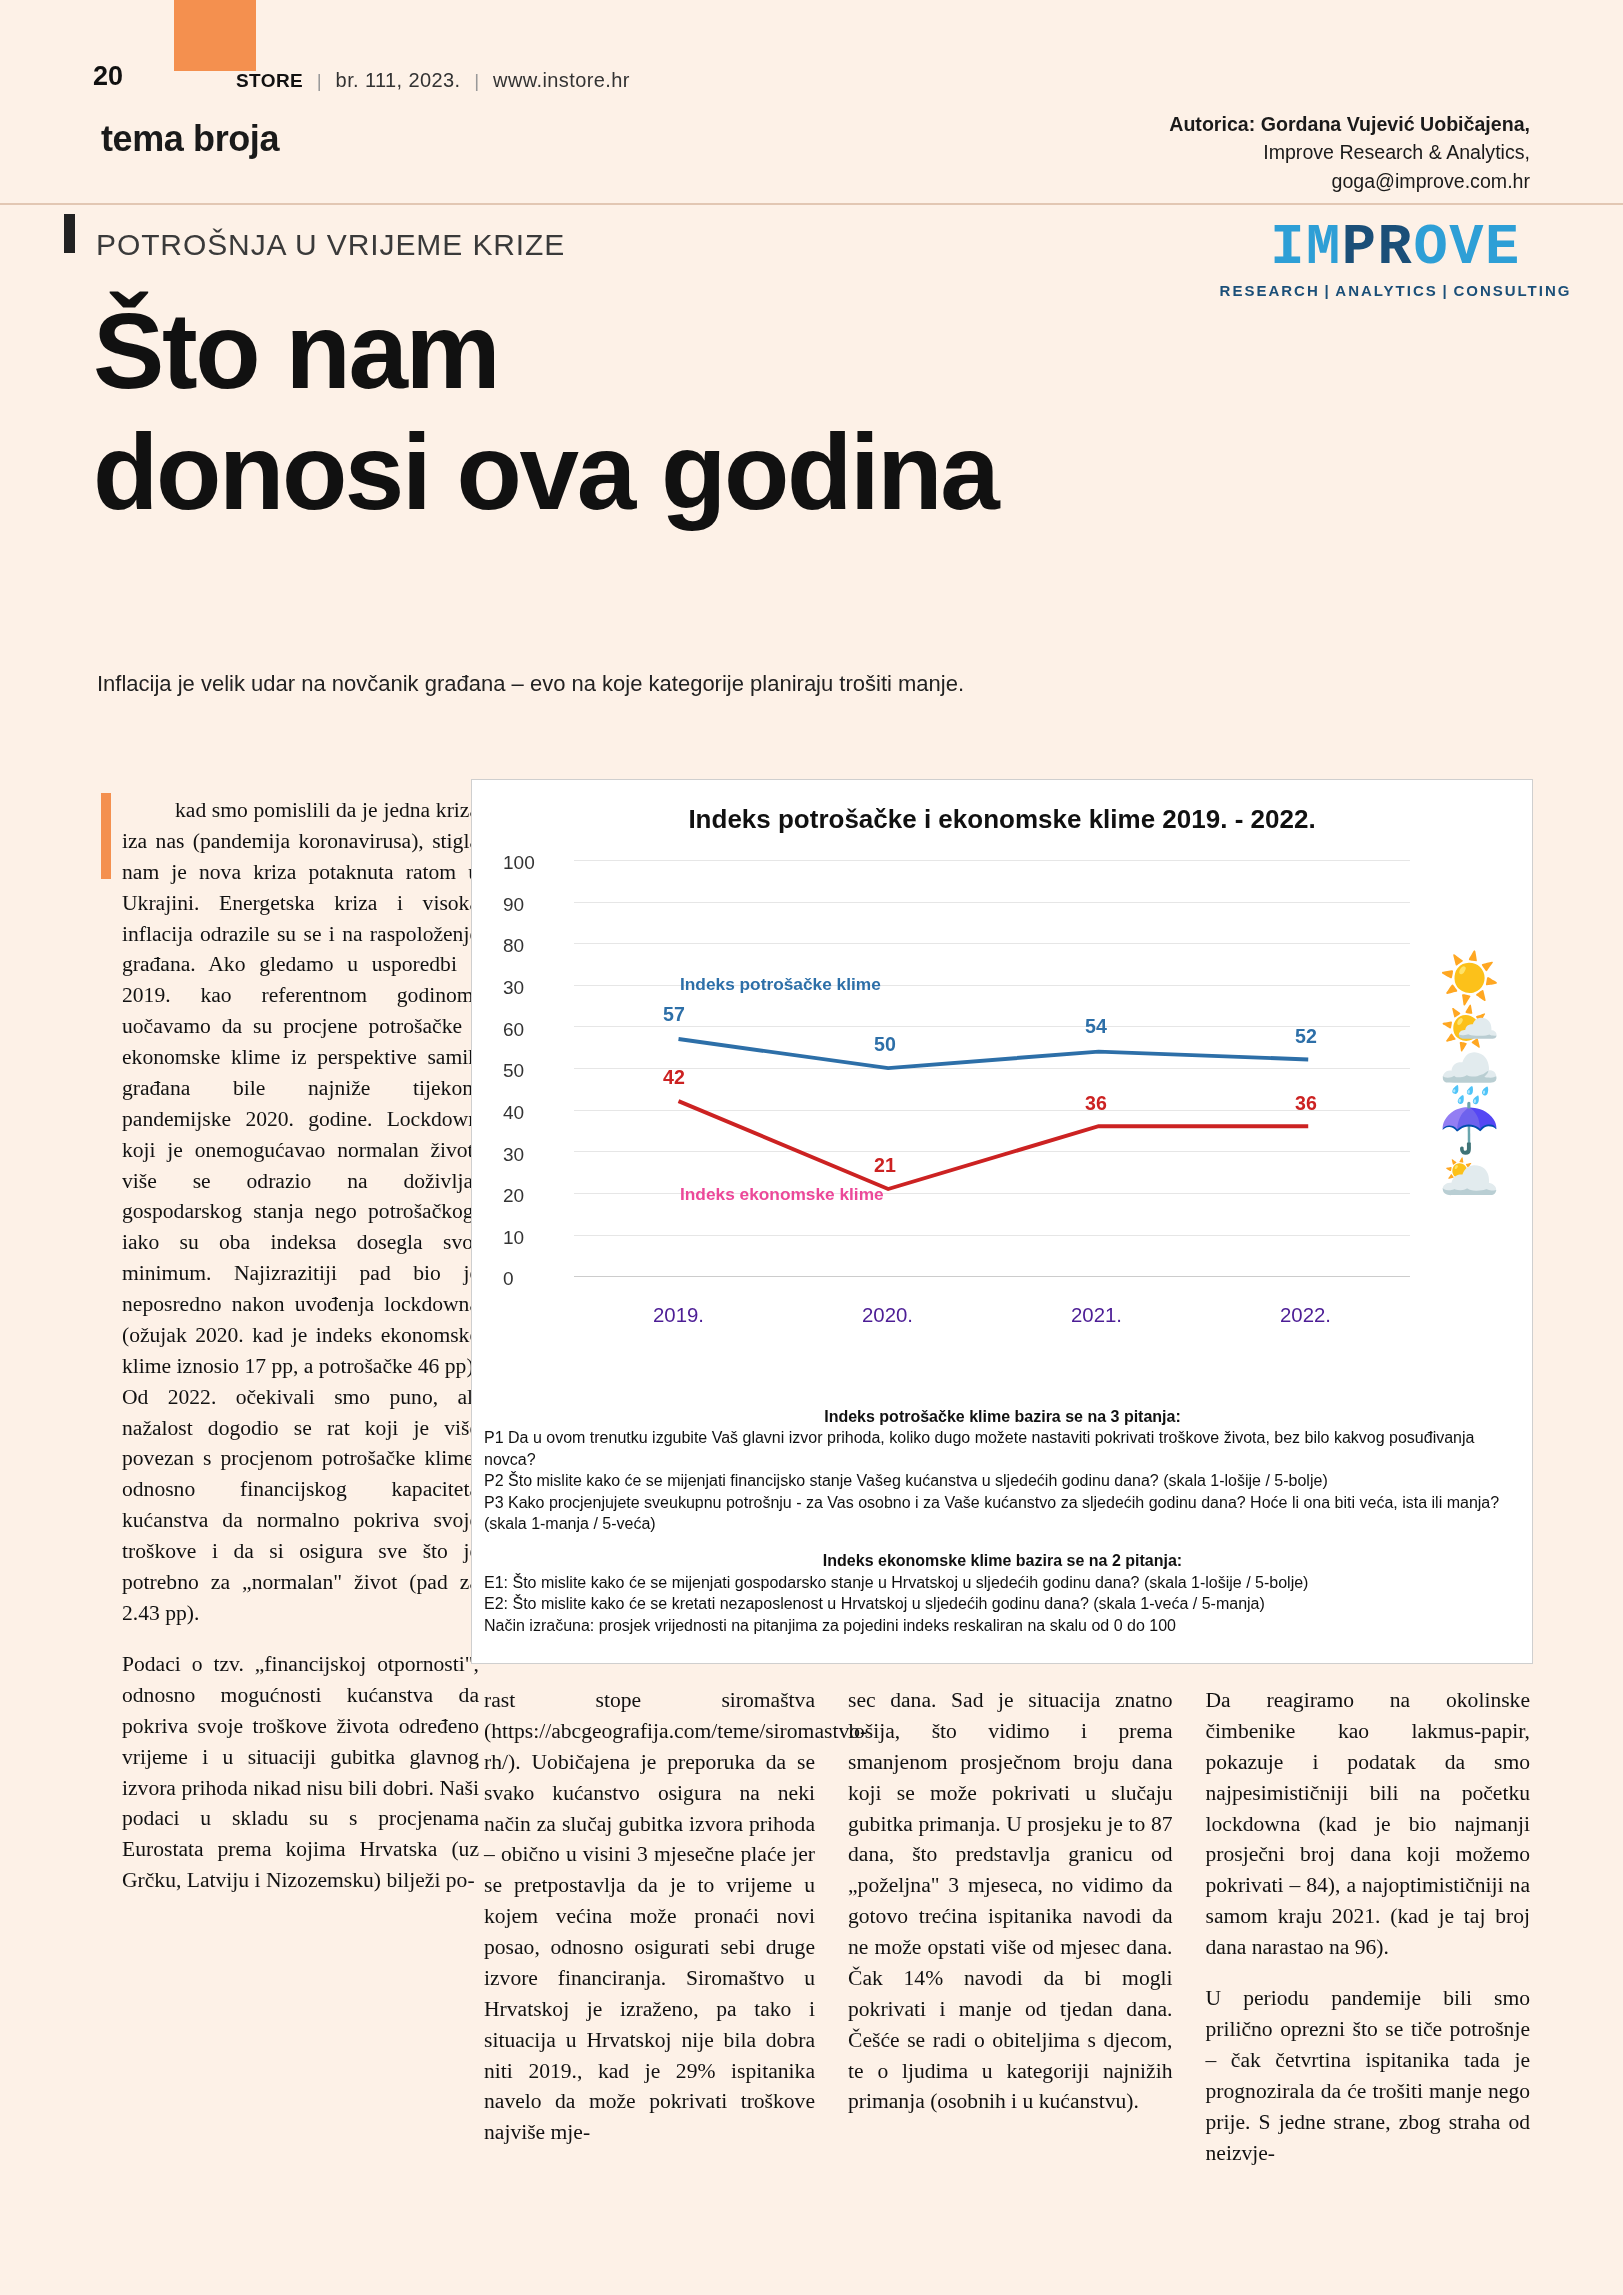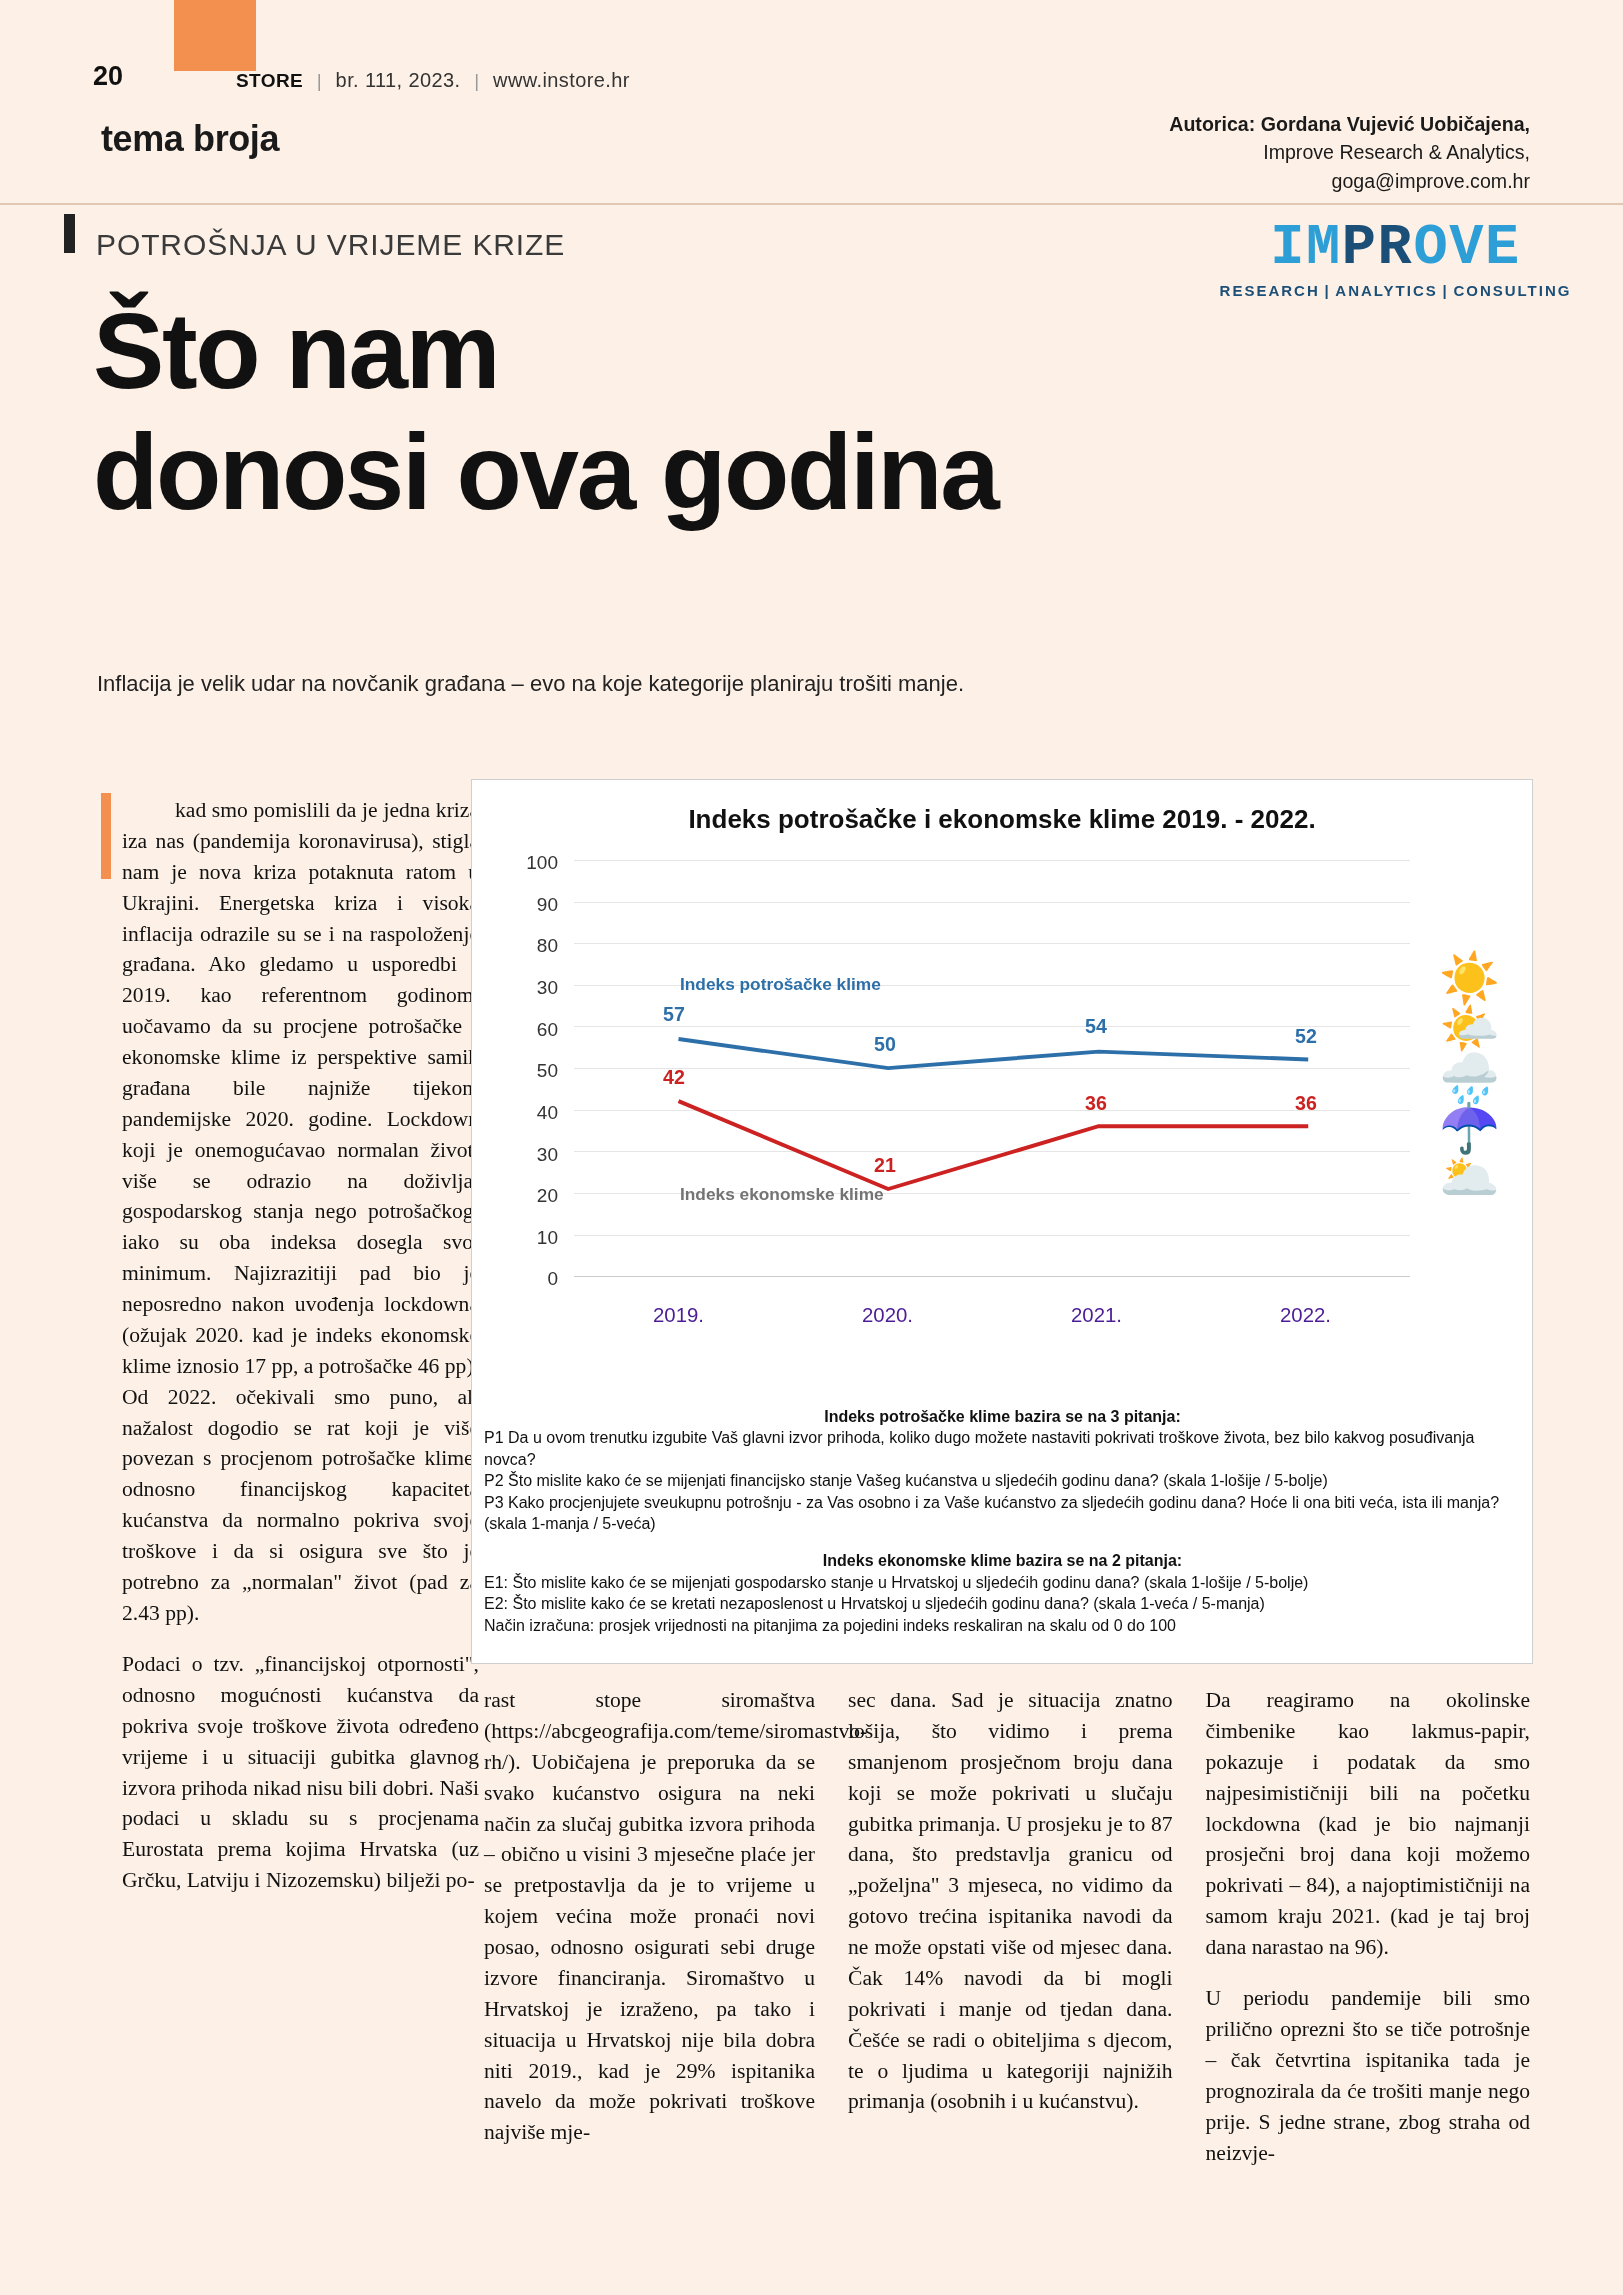--- a/index.html
+++ b/index.html
@@ -94,21 +94,21 @@
     background:#fff; border:1.6px solid #cfcfcf;
   }
   .chart-title {
     text-align:center; font-size:26px; font-weight:bold; color:#111;
     margin-top:23.6px;
   }
   .plot {
     position:relative; margin:25px 0 0 0; height:440px;
   }
   .plot .yaxis-label {
-    position:absolute; font-size:19px; color:#333; text-align:right; width:55px;
+    position:absolute; font-size:19px; color:#333; width:55px;
   }
   .gridline {
     position:absolute; left:102px; width:836px; height:0.8px; background:#e6e6e6;
   }
   .axisline {
     position:absolute; left:102px; width:836px; height:1.6px; background:#cccccc;
   }
   .xlabels {
     position:absolute; left:102px; top:444px; width:836px;
     display:flex; justify-content:flex-start;
@@ -116,21 +116,21 @@
   }
   .xlabels span { width:25%; text-align:center; }
   svg.series { position:absolute; left:0; top:0; }
   .pt-label {
     position:absolute; font-size:19.6px; font-weight:bold;
   }
   .pt-blue { color:#2d6fa8; }
   .pt-red  { color:#cc2222; }
   .series-tag { position:absolute; font-size:17.3px; font-weight:bold; }
   .tag-blue { color:#2d6fa8; }
-  .tag-red { color:#737373; }
+  .tag-red { color:#ec4899; }
   .weather {
     position:absolute; right:11px; top:94px; width:102px;
   }
   .weather div { font-size:49px; line-height:1.02; text-align:center; }
   
   .notes {
     position:absolute; left:484px; top:1406px; width:1037px;
     font-size:16px; line-height:1.34; color:#111;
   }
   .notes .hdr { font-weight:bold;text-align:center; }

